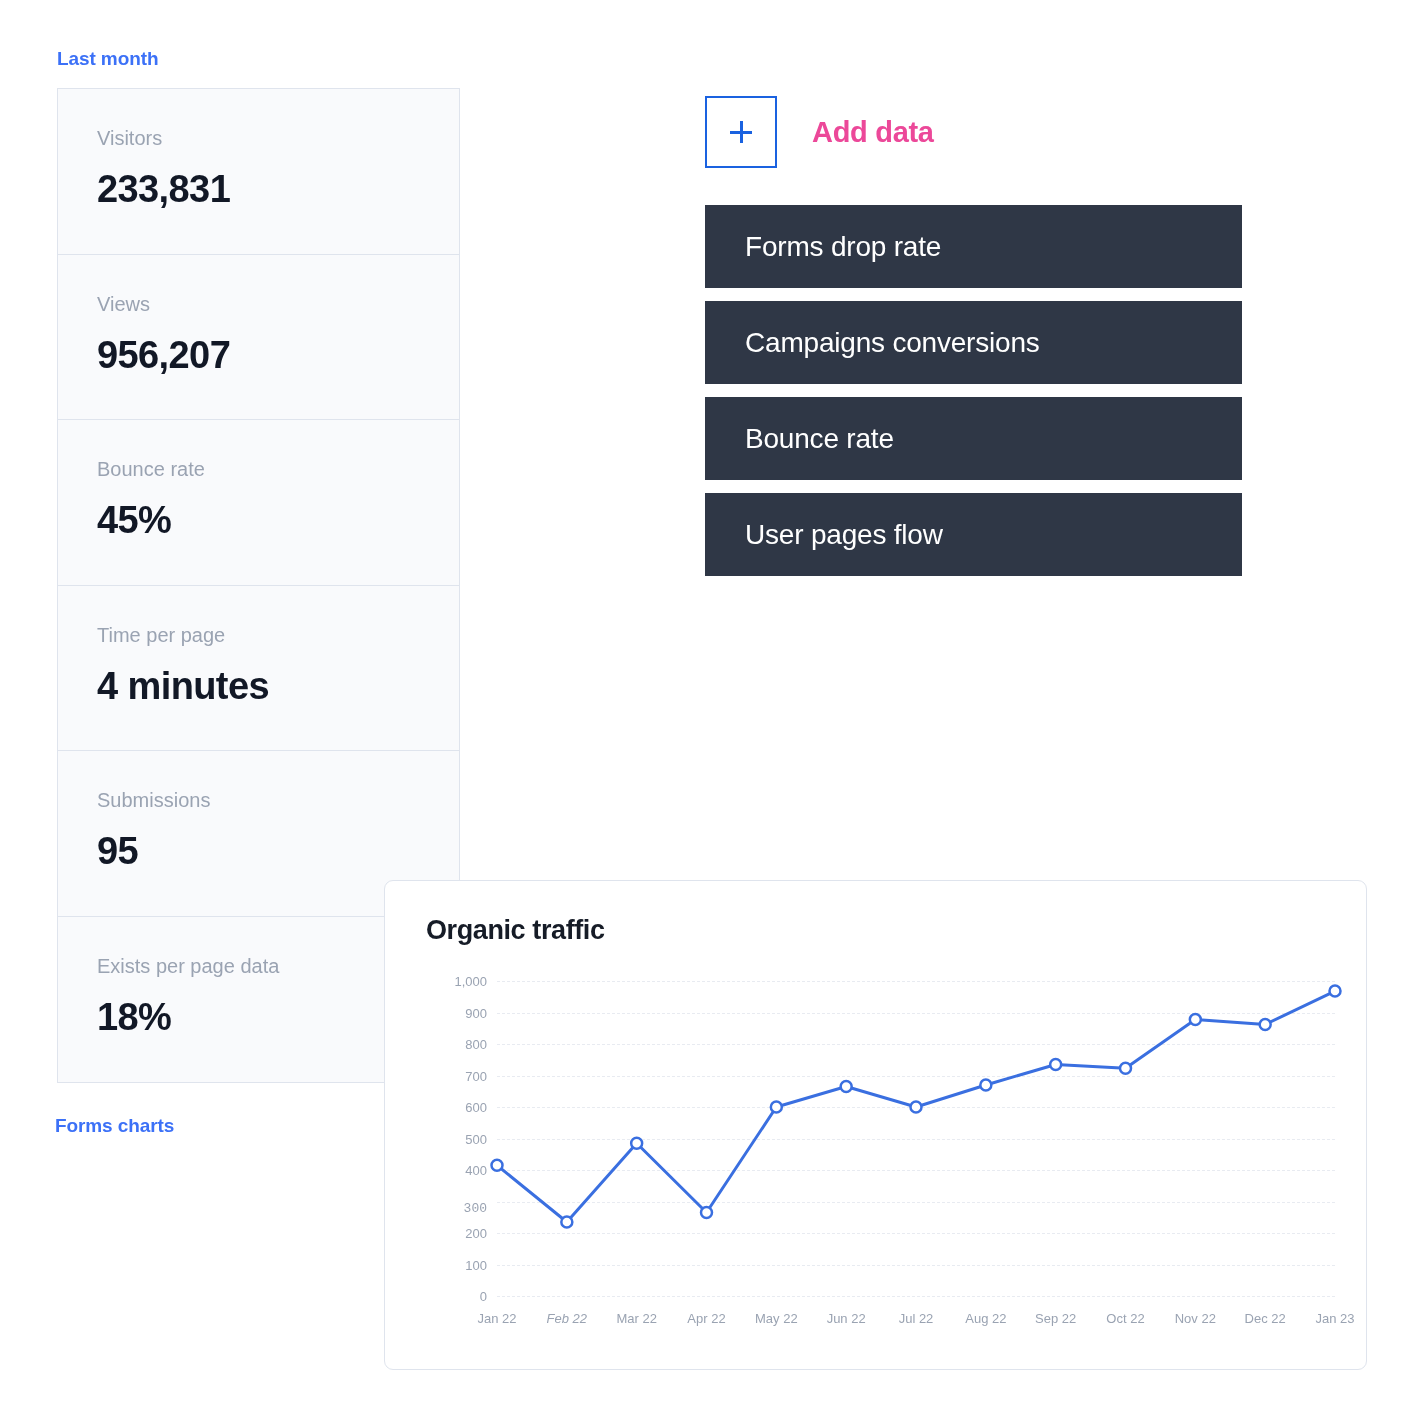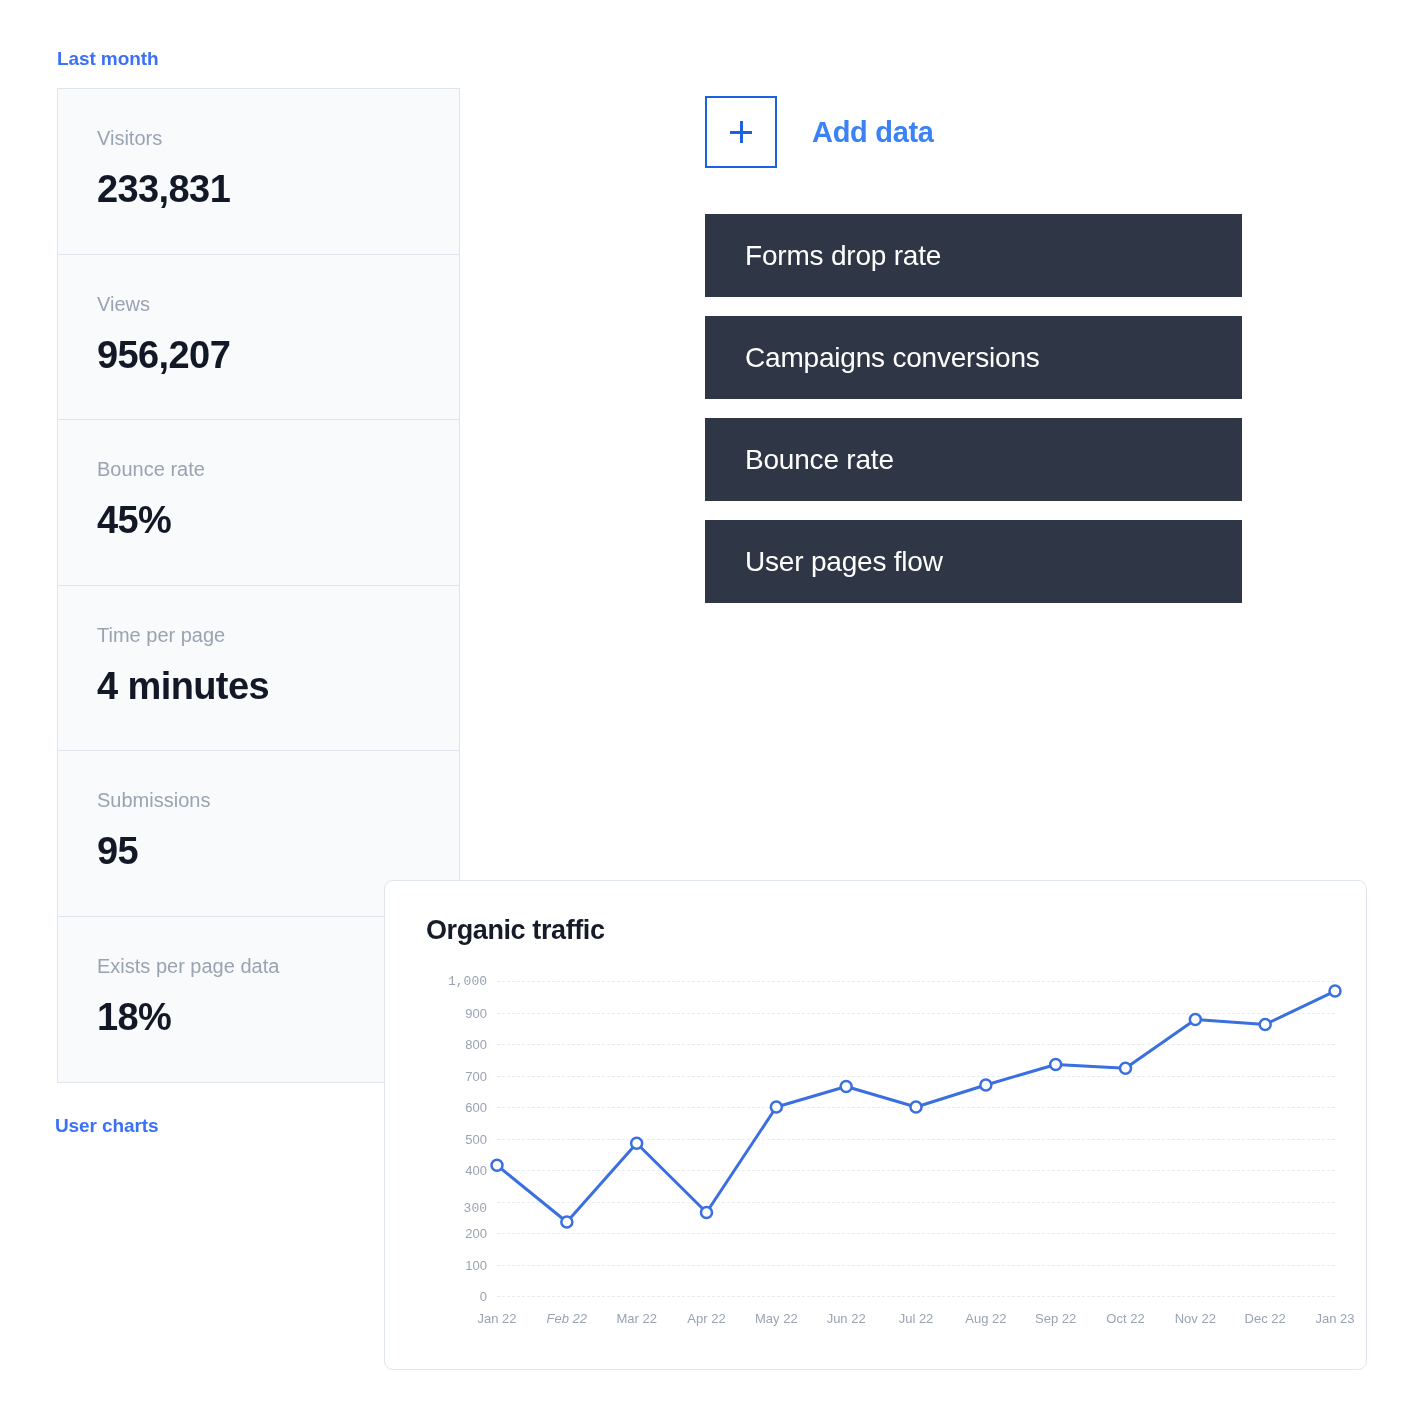--- a/index.html
+++ b/index.html
@@ -85,35 +85,34 @@
     content: "";
     position: absolute;
     background: #1a62e0;
   }
   .plus-glyph:before { left: 0; top: 9.5px; width: 22px; height: 3px; }
   .plus-glyph:after  { top: 0; left: 9.5px; height: 22px; width: 3px; }
   .add-data-label {
     margin-left: 35px;
     font-size: 29px;
     font-weight: bold;
-    color: #3b82f6;
+    color: #ec4899;
     letter-spacing: -0.3px;
     white-space: nowrap;
     cursor: pointer;
   }
 
   
   .dark-list {
     position: absolute;
     left: 705px; top: 205px;
     width: 537px;
     display: flex;
     flex-direction: column;
-    gap: 19px;
-    margin-top: 9px;
+    gap: 13px;
   }
   .dark-btn {
     height: 83px;
     background: #2f3746;
     color: #ffffff;
     display: flex;
     align-items: center;
     padding-left: 40px;
     font-size: 28px;
     font-weight: 400;
@@ -208,21 +207,21 @@
       <div class="metric-row">
         <div class="metric-label">Submissions</div>
         <div class="metric-value">95</div>
       </div>
       <div class="metric-row">
         <div class="metric-label">Exists per page data</div>
         <div class="metric-value">18%</div>
       </div>
     </div>
 
-  <div class="show-charts">User charts</div>
+  <div class="show-charts">Forms charts</div>
 
   <div class="add-data-row">
     <div class="plus-button">
       <span class="plus-glyph"></span>
     </div>
     <div class="add-data-label">Add data</div>
   </div>
 
   <div class="dark-list" id="dark-list">
       <div class="dark-btn">Forms drop rate</div>
@@ -238,21 +237,21 @@
           <div class="y-lab" style="top: 315px;">0</div>
           <div class="y-lab" style="top: 283.5px;">100</div>
           <div class="y-lab" style="top: 252px;">200</div>
           <div class="y-lab" style="top: 227px; font-family: Liberation Mono, monospace;">300</div>
           <div class="y-lab" style="top: 189px;">400</div>
           <div class="y-lab" style="top: 157.5px;">500</div>
           <div class="y-lab" style="top: 126px;">600</div>
           <div class="y-lab" style="top: 94.5px;">700</div>
           <div class="y-lab" style="top: 63px;">800</div>
           <div class="y-lab" style="top: 31.5px;">900</div>
-          <div class="y-lab" style="top: 0px; font-family: Liberation Mono, monospace;">1,000</div>
+          <div class="y-lab" style="top: 0px;">1,000</div>
         </div>
       <div class="grid-area" id="grid-area">
           <div class="gridline" style="top: 315px;"></div>
           <div class="gridline" style="top: 283.5px;"></div>
           <div class="gridline" style="top: 252px;"></div>
           <div class="gridline" style="top: 220.5px;"></div>
           <div class="gridline" style="top: 189px;"></div>
           <div class="gridline" style="top: 157.5px;"></div>
           <div class="gridline" style="top: 126px;"></div>
           <div class="gridline" style="top: 94.5px;"></div>

